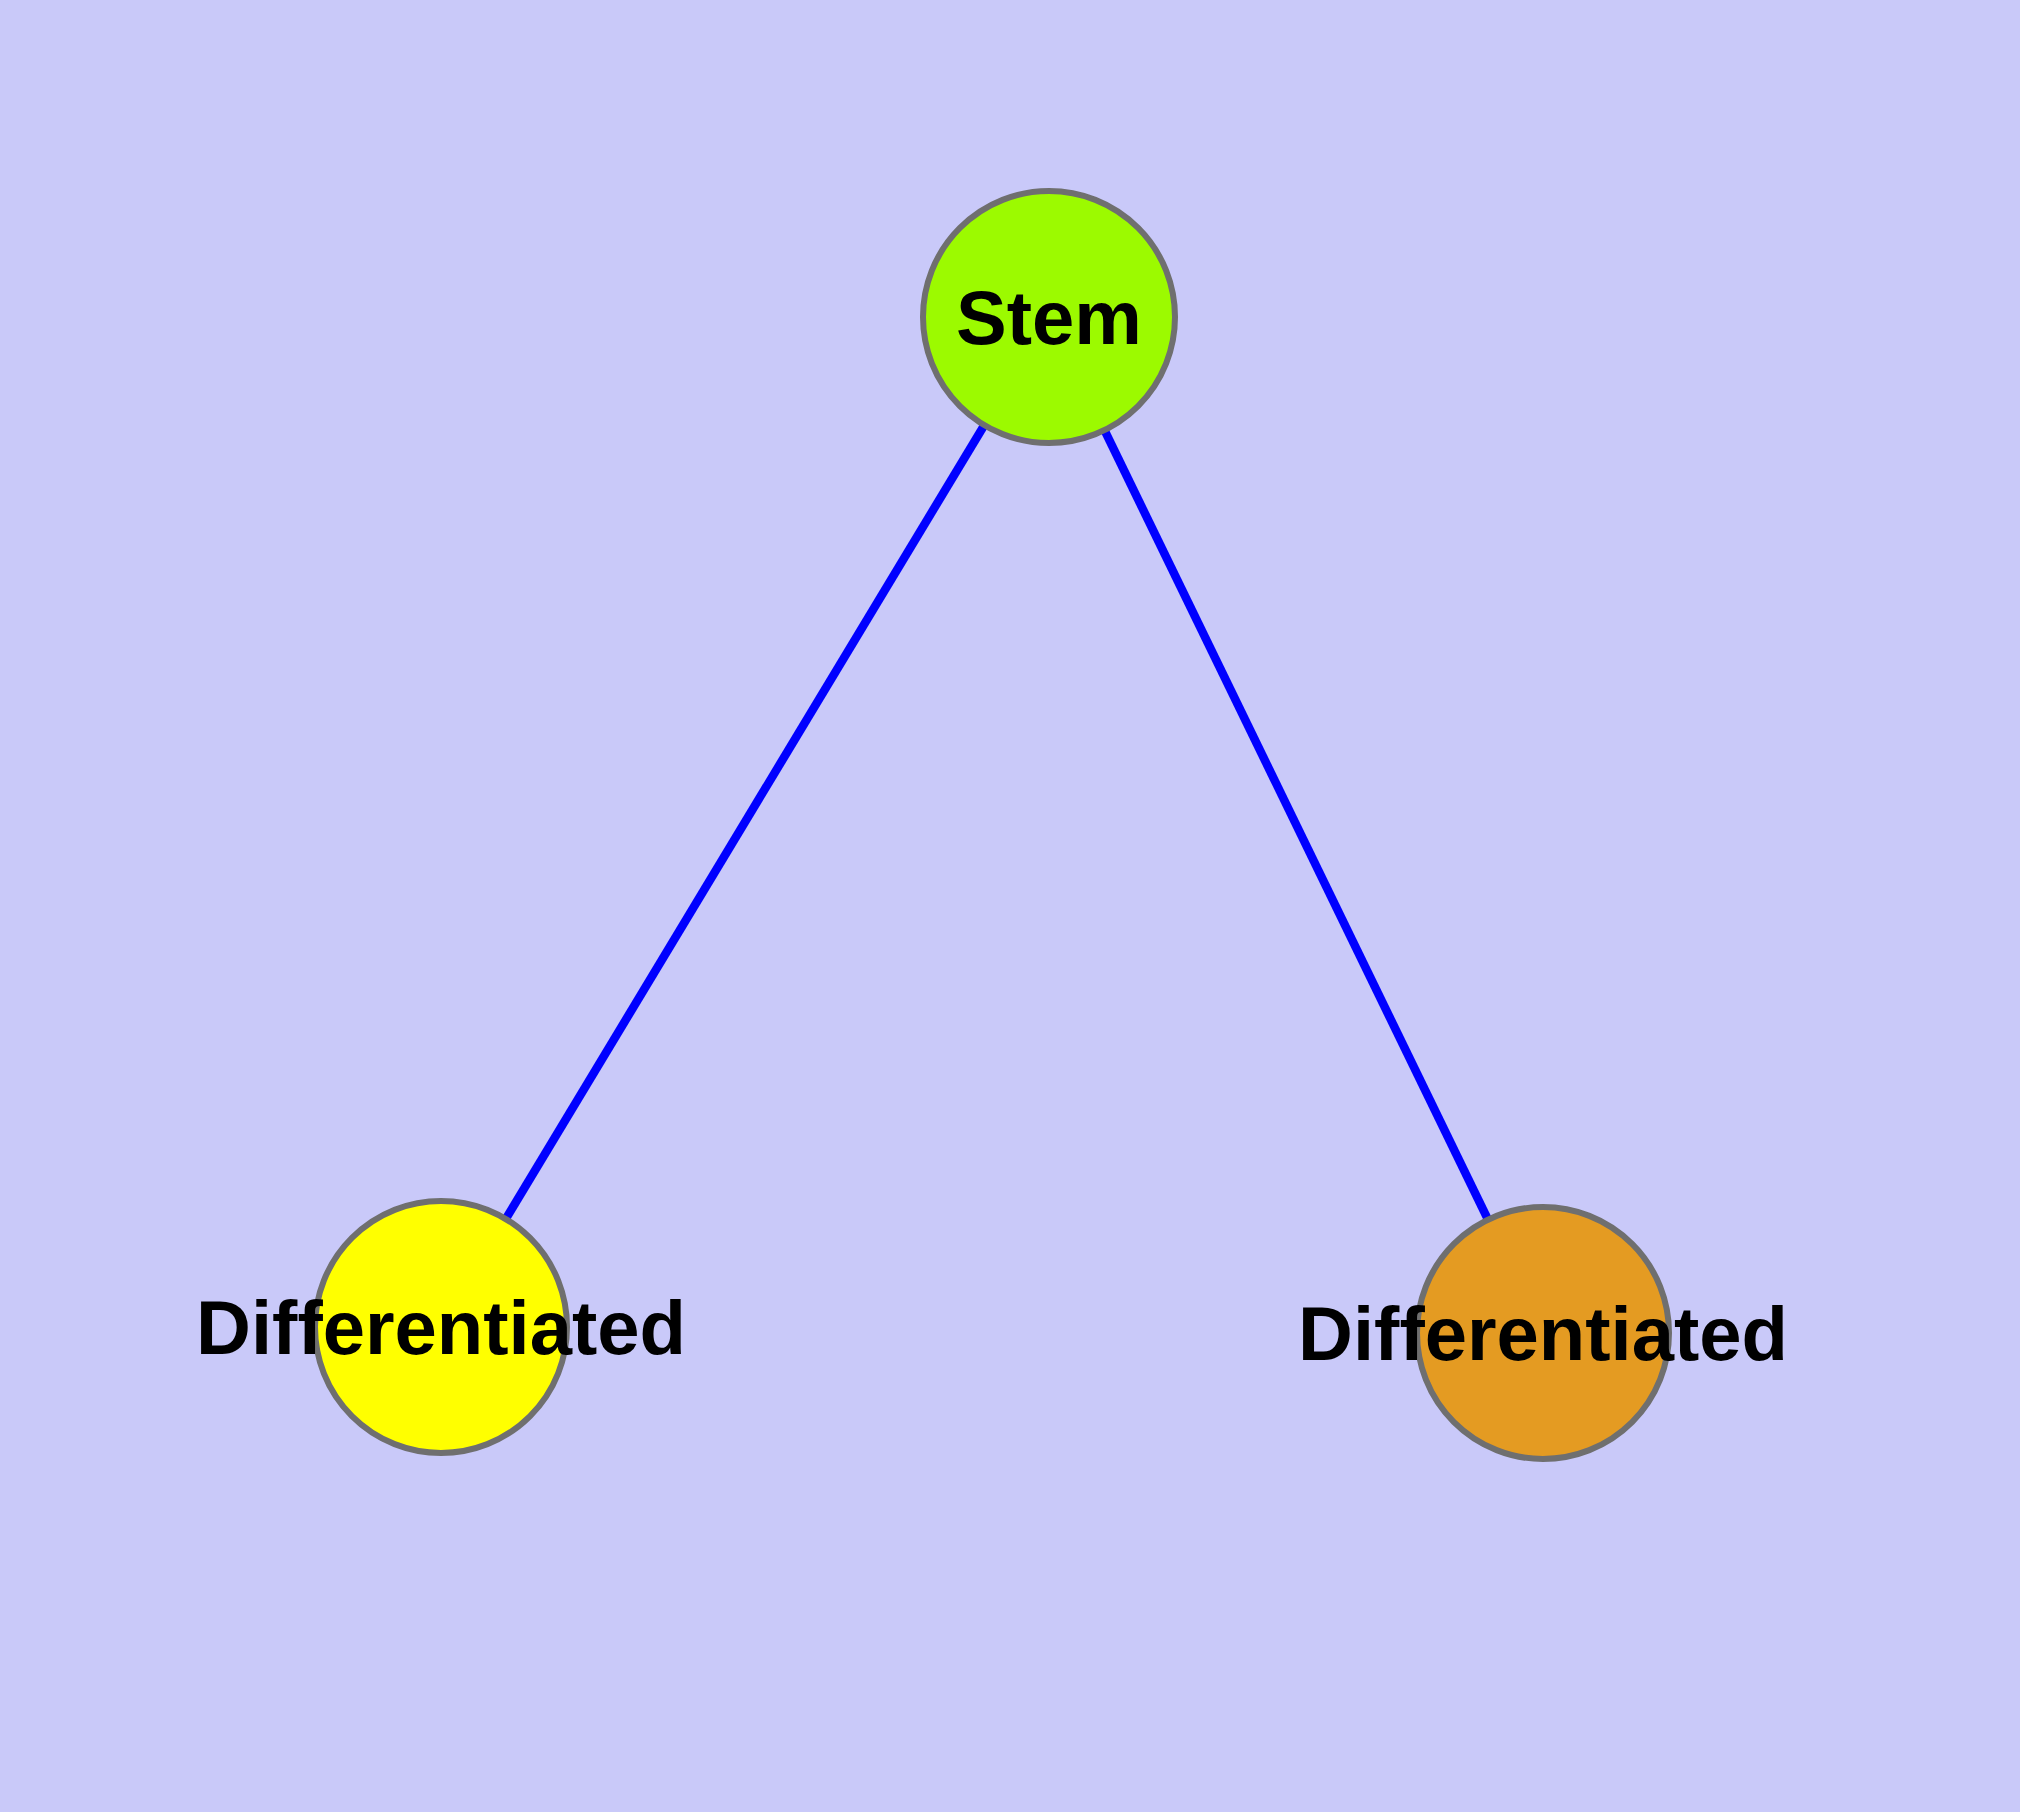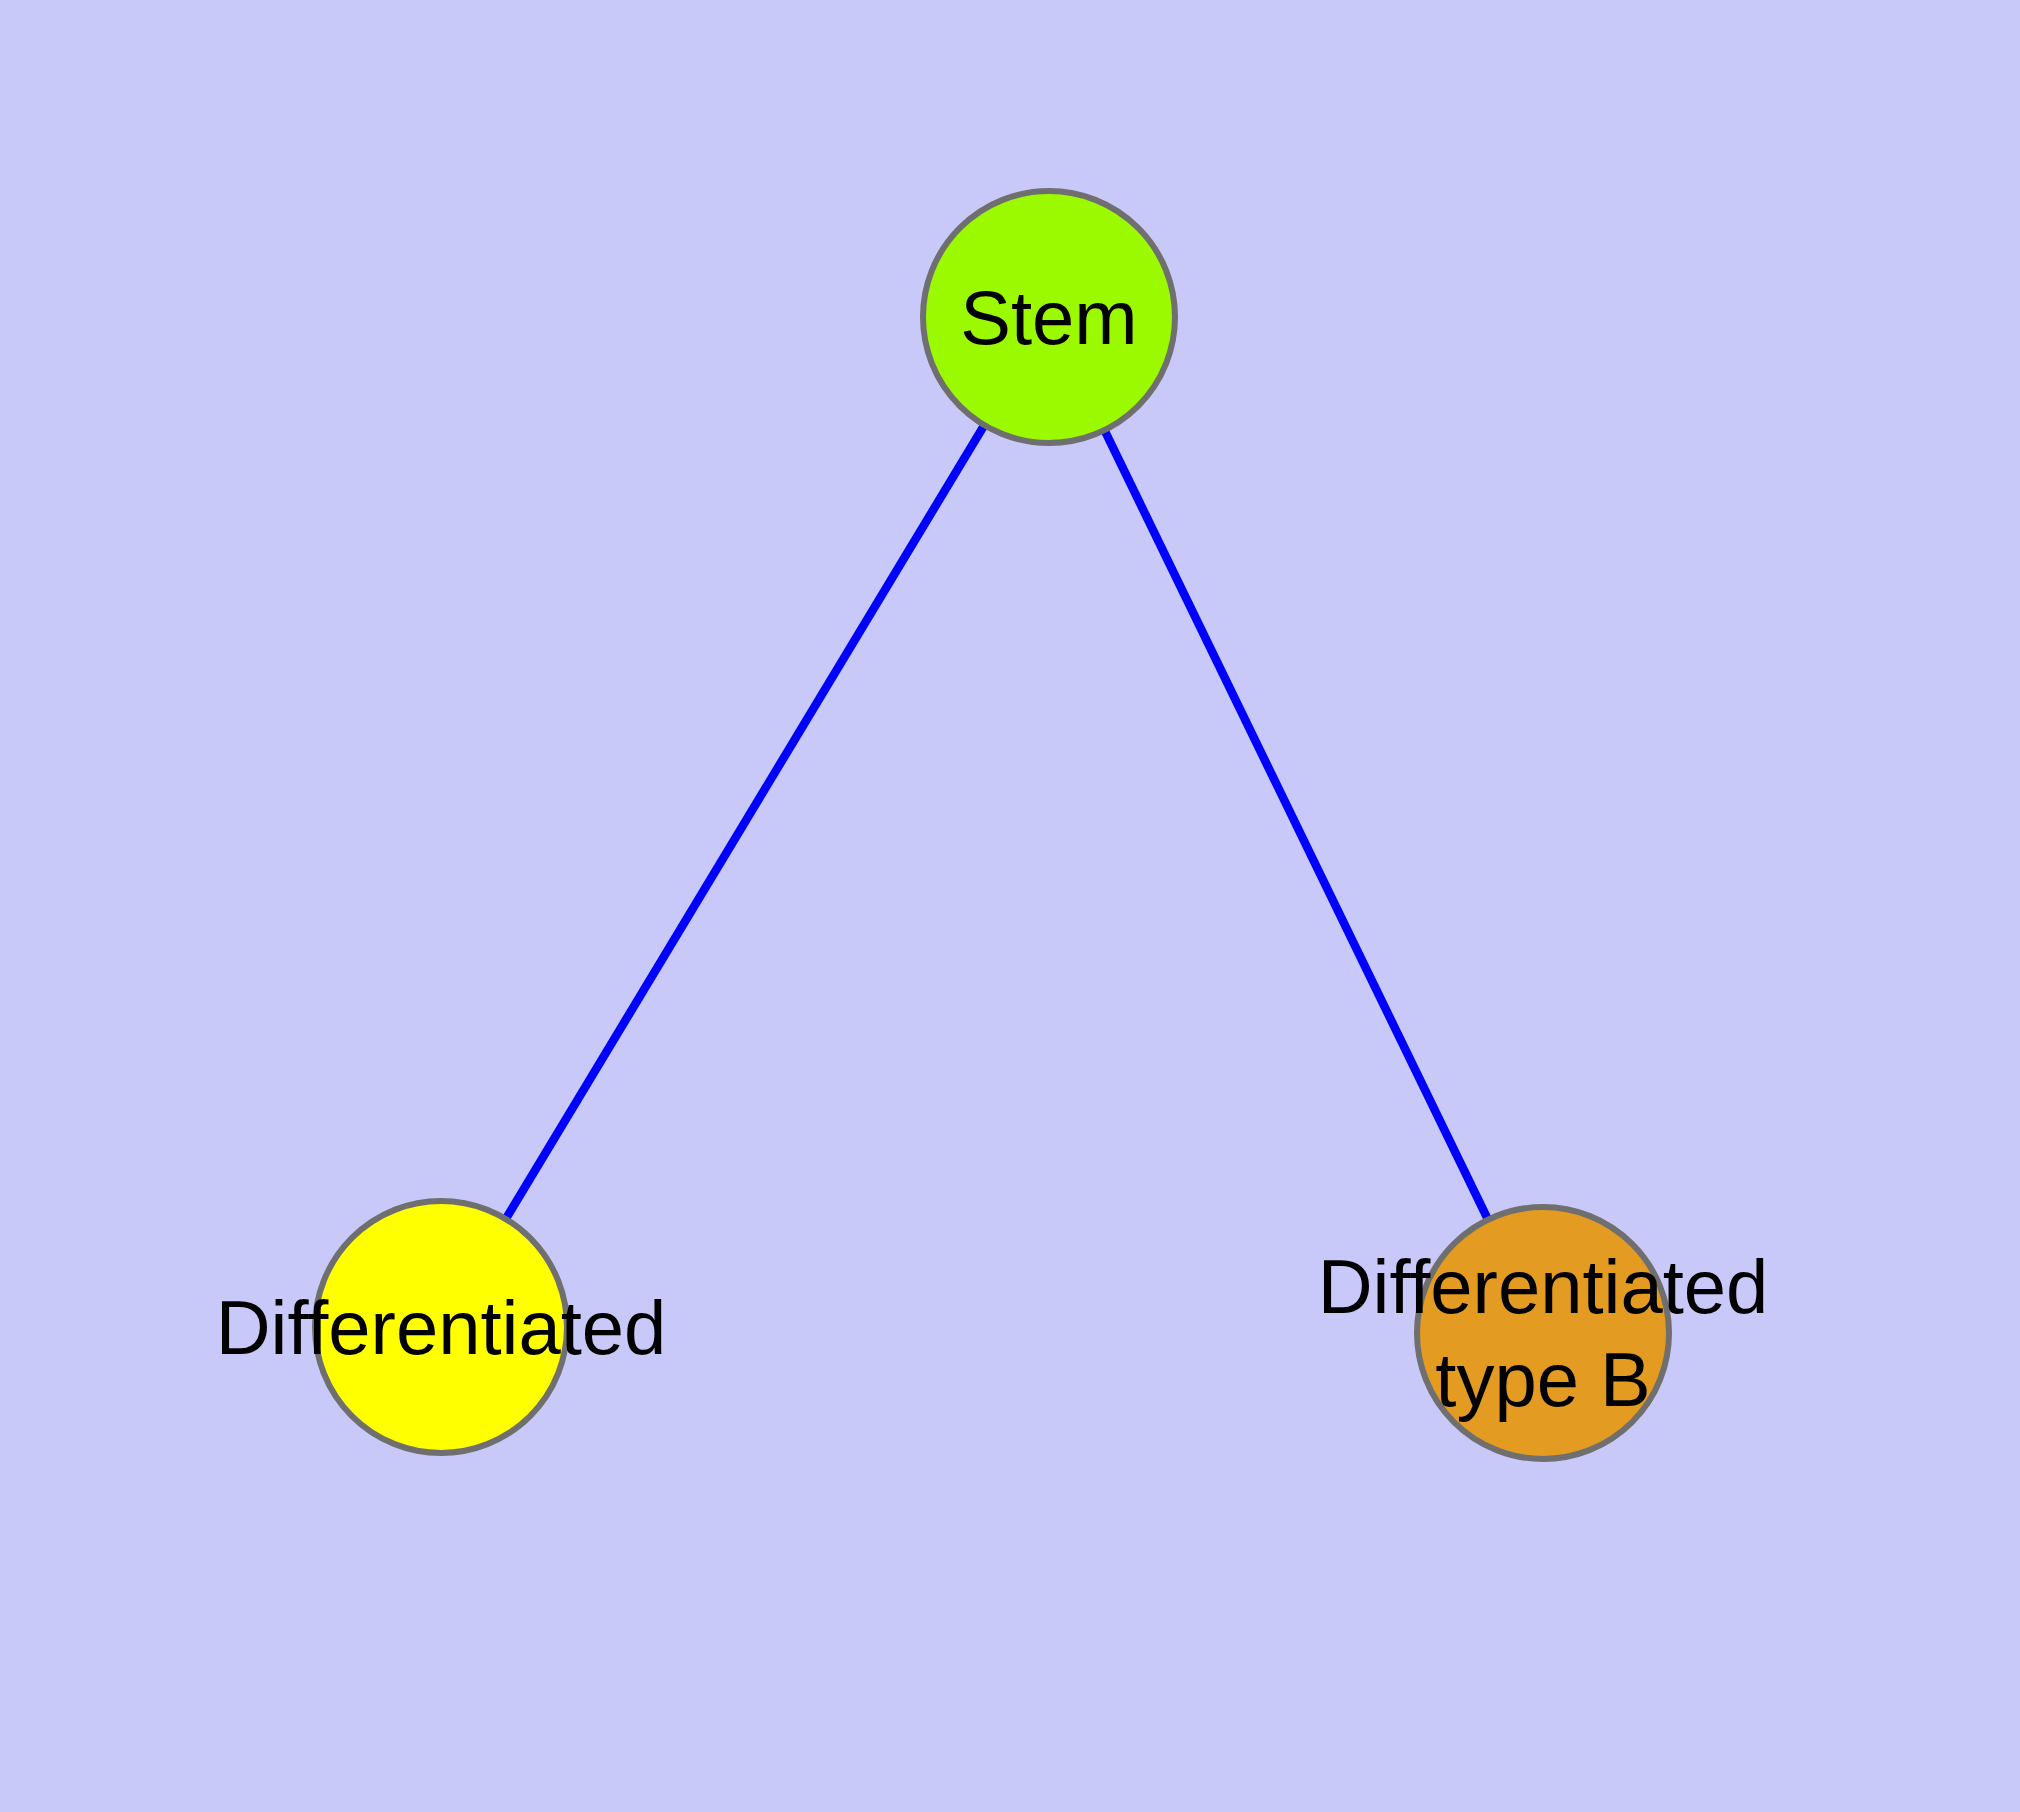--- a/index.html
+++ b/index.html
@@ -31,21 +31,21 @@
     border: 6.8px solid #6F6F6F;
     border-radius: 50%;
     display: flex;
     align-items: center;
     justify-content: center;
   }
   .node-stem   { left: 920px; top: 188px; }
   .node-type-a { left: 312px;  top: 1198px; }
   .node-type-b { left: 1414px; top: 1204px; }
   .label {
-    font-weight: normal;
+    font-weight: bold;
     font-size: 76px;
     line-height: 93px;
     color: #000000;
     text-align: center;
     white-space: nowrap;
   }
   .label span {
     display: block;
     white-space: nowrap;
   }
@@ -66,18 +66,17 @@
 
   <div class="node node-type-a" style="background-color: rgb(255, 255, 0); border-color: rgb(111, 111, 111);">
     <div class="label">
       <span>Differentiated</span>
     </div>
   </div>
 
   <div class="node node-type-b" style="background-color: rgb(228, 155, 34); border-color: rgb(111, 111, 111);">
     <div class="label">
       <span>Differentiated</span>
-      <span>type B</span>
     </div>
   </div>
 
 </div>
 
 
 </body></html>

